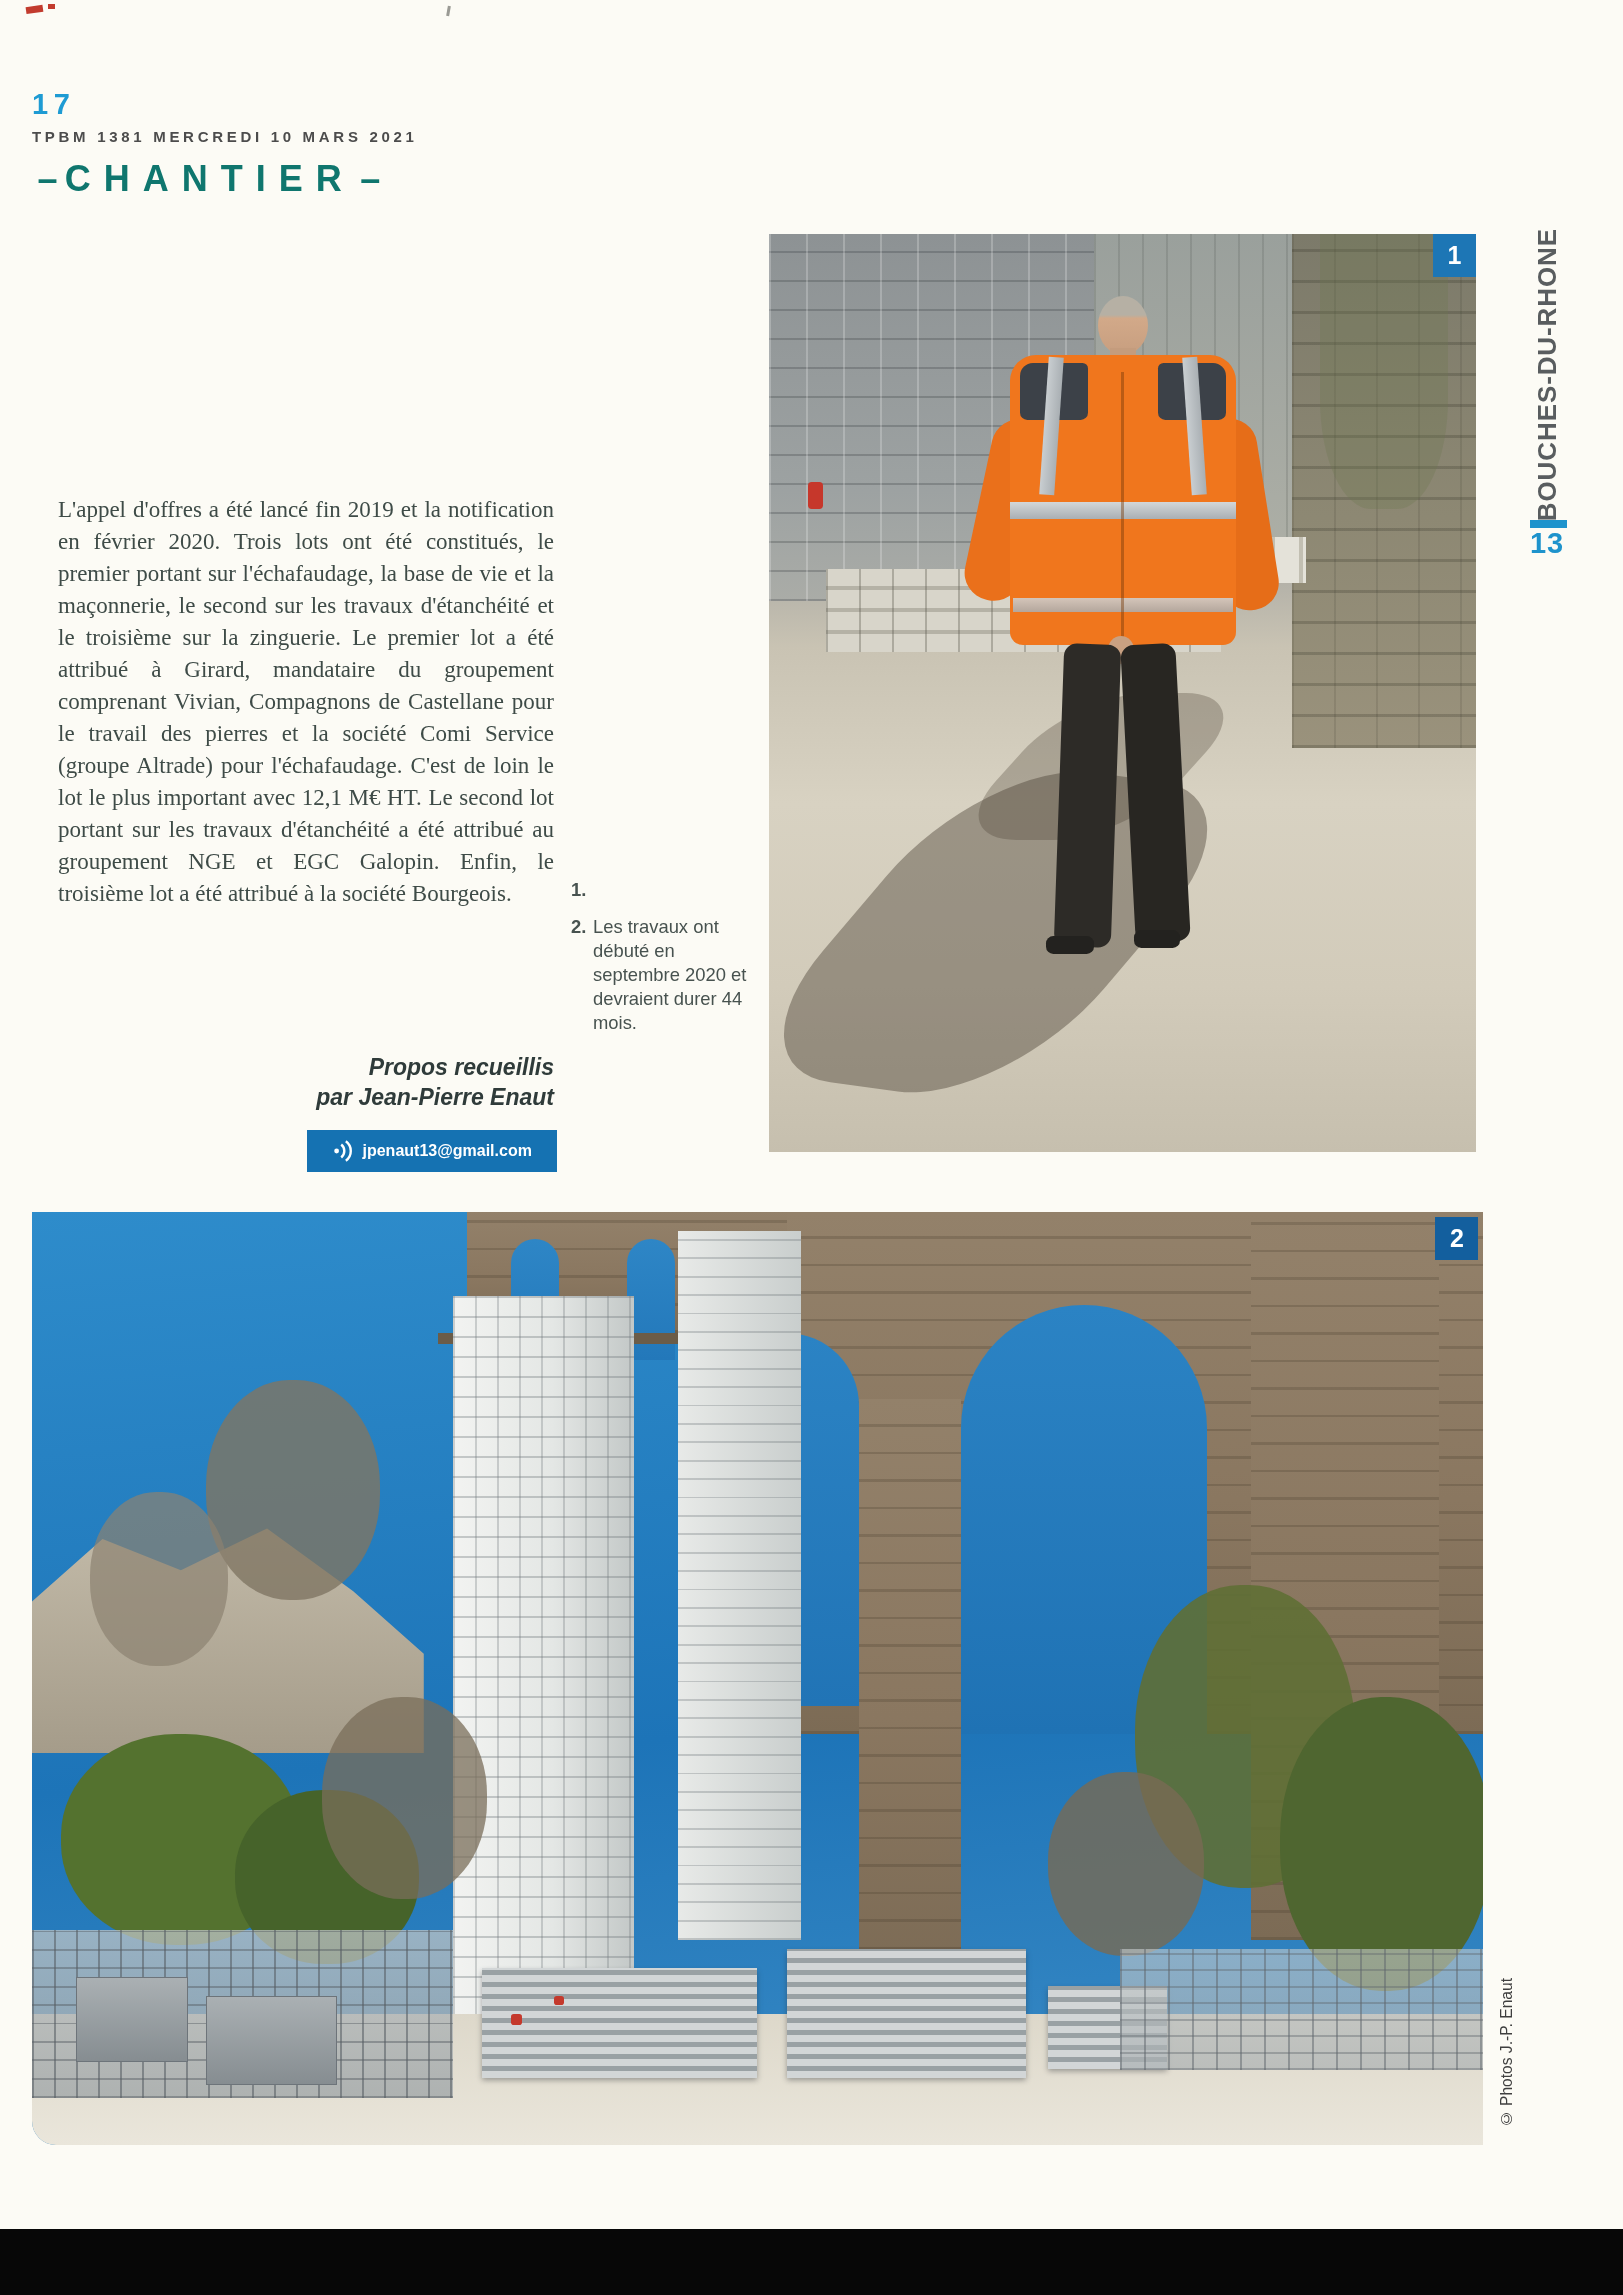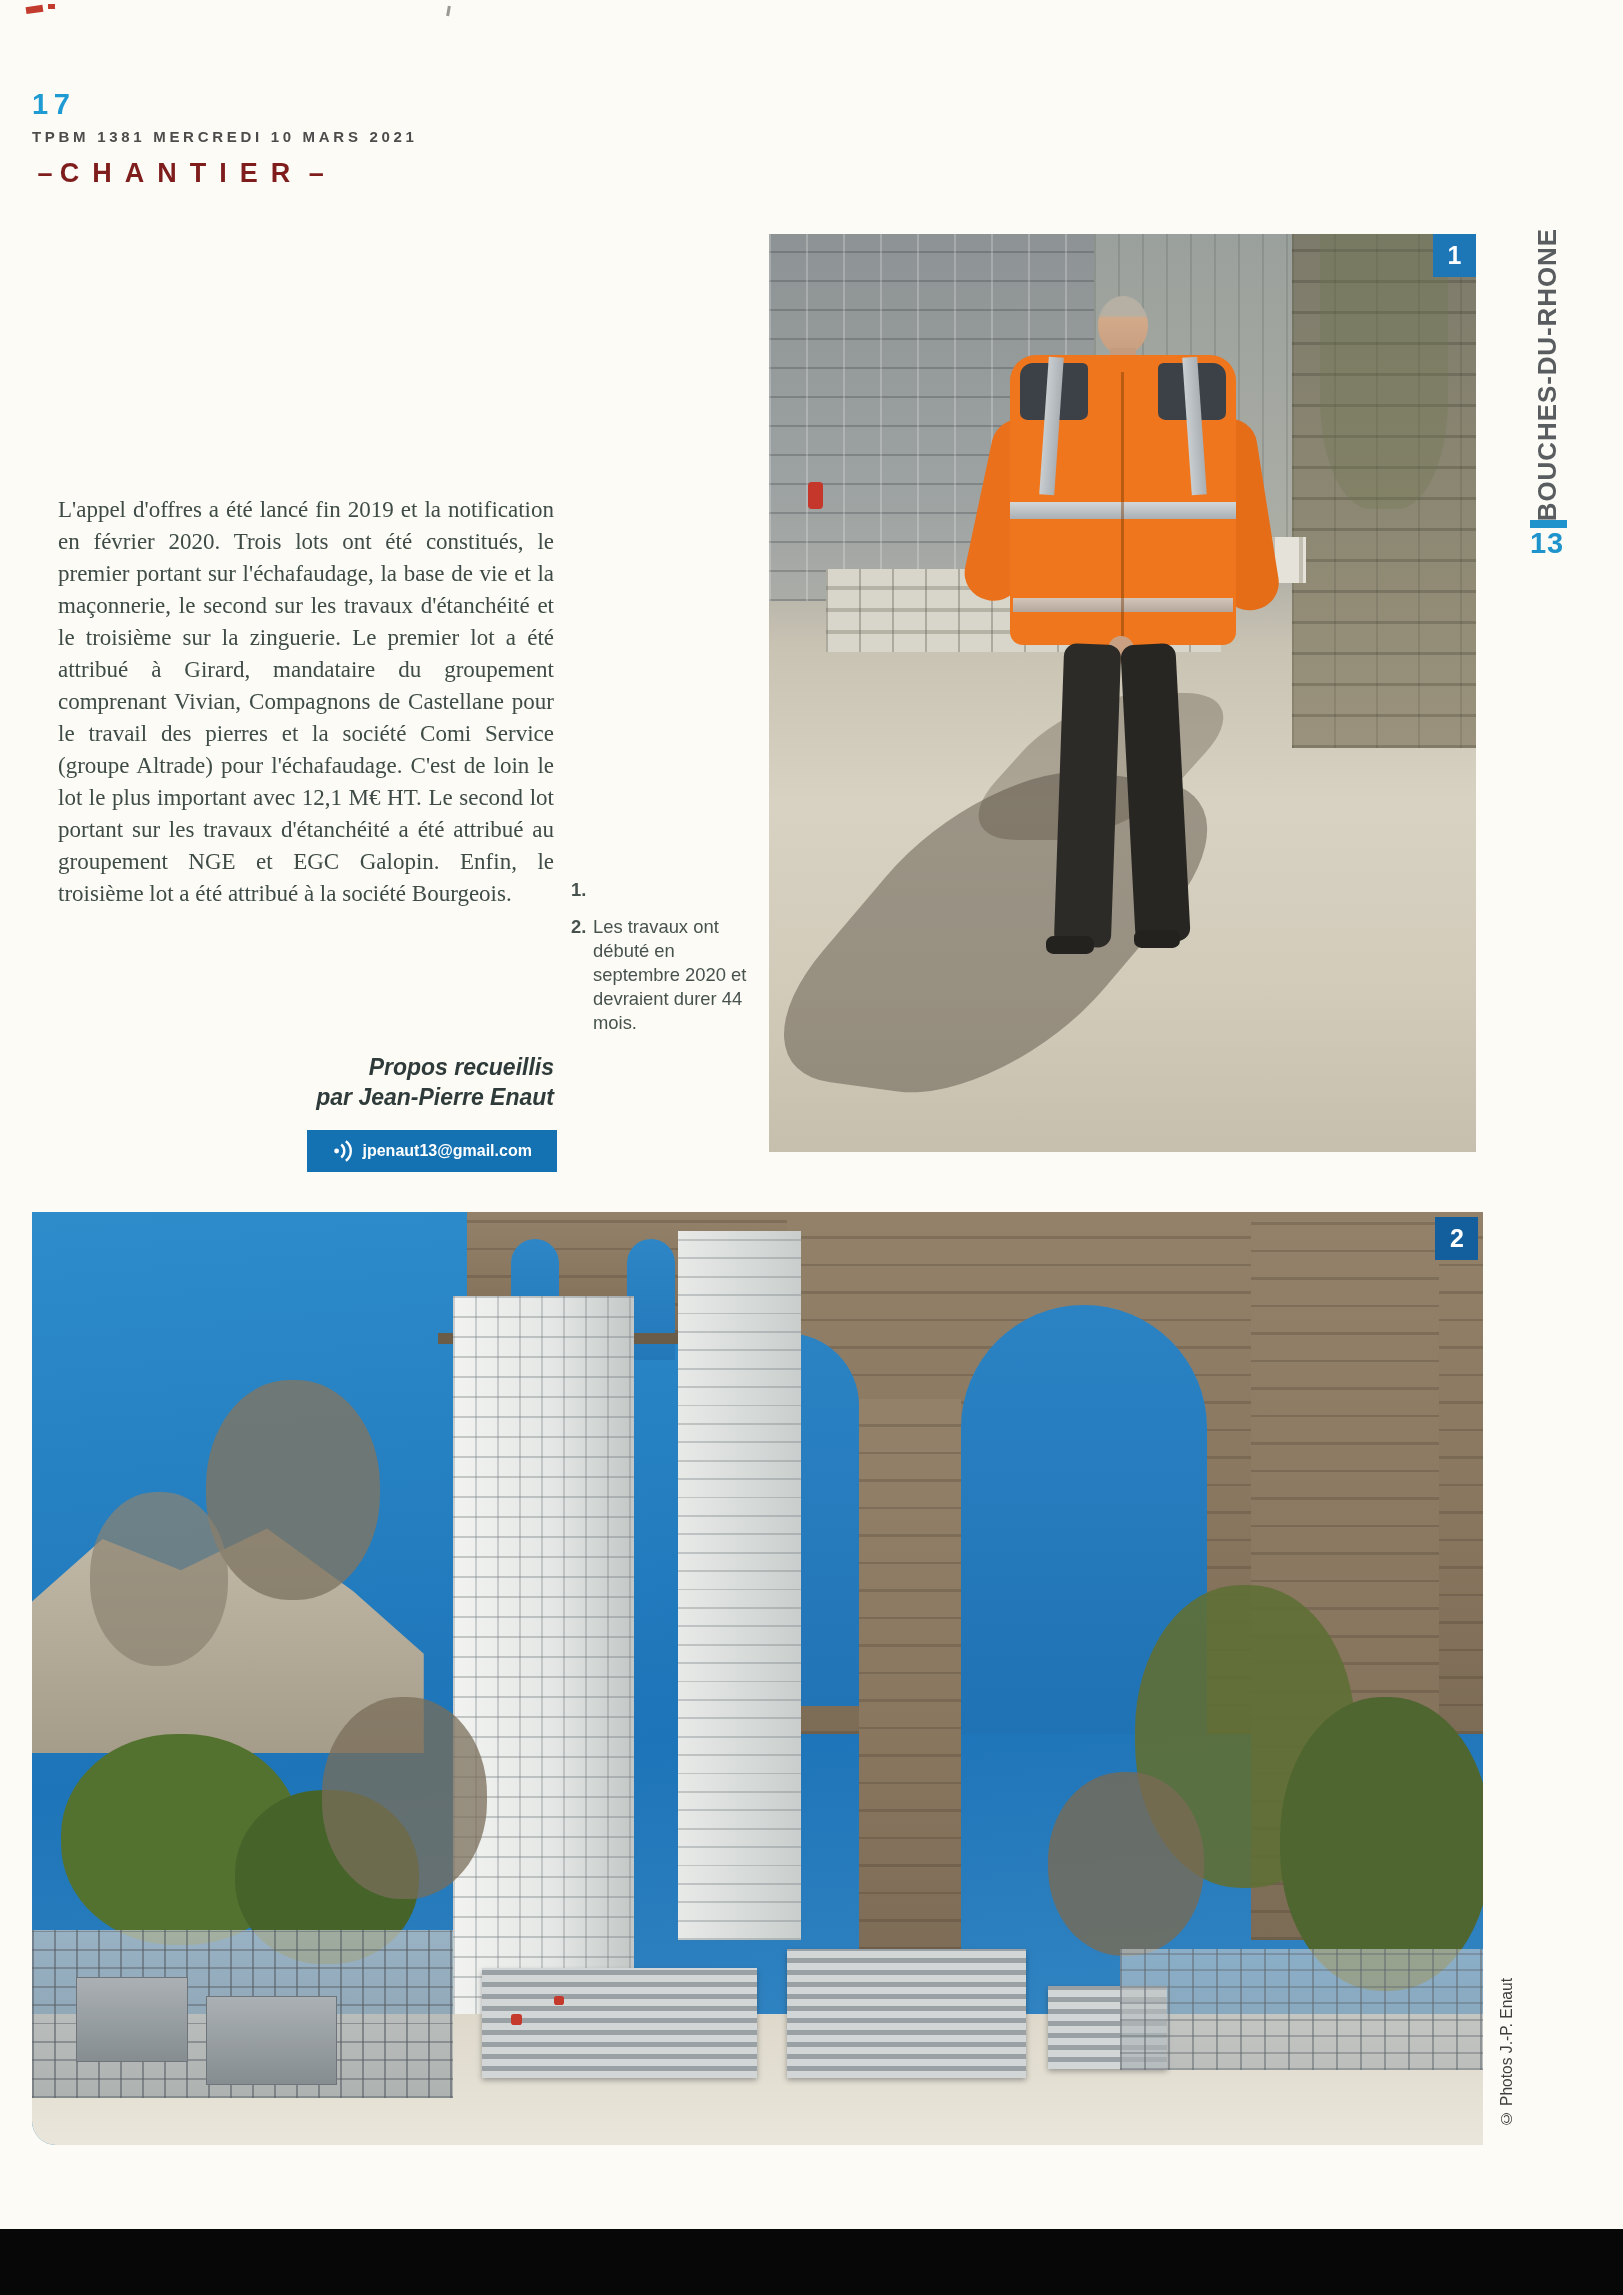--- a/index.html
+++ b/index.html
@@ -5,21 +5,21 @@
   html,body{margin:0;padding:0;background:#555;}
   .page{
     position:relative;width:1624px;height:2296px;margin:0 auto;
     background:#fcfbf5;overflow:hidden;
     font-family:"Liberation Sans",sans-serif;
   }
   
   .head-wrap{position:absolute;left:32px;top:64px;width:1451px;text-align:left;margin-top:24px;}
   .page-num{font-size:29px;font-weight:bold;letter-spacing:5.5px;color:#1e9bd3;}
   .issue-line{margin-top:7.3px;font-size:15px;font-weight:bold;letter-spacing:3.7px;color:#4c4c4c;}
-  .section-line{margin-top:13px;font-size:27px;font-weight:bold;color:#7f1d1d;}
+  .section-line{margin-top:13px;font-size:36px;font-weight:bold;color:#0f766e;}
   .section-line .dash{letter-spacing:1.8px;margin:0 5.5px;}
   .section-line .label{letter-spacing:13px;}
   
   .col{position:absolute;left:58px;width:496px;color:#3e4b47;}
   .para{font-family:"Liberation Serif",serif;font-size:23px;line-height:32px;text-align:justify;}
   .q-head{font-size:23px;line-height:37px;font-weight:bold;color:#fdfdf8;}
   .q-head span.hl{background:#6fa79e;padding:2.8px 6.4px 3.7px 6.4px;-webkit-box-decoration-break:clone;box-decoration-break:clone;}
   .byline{position:absolute;left:58px;top:1052px;width:496px;text-align:right;
     font-style:italic;font-weight:600;font-size:23px;line-height:30px;color:#2f3b3a;}
   .email-badge{position:absolute;left:307px;top:1130px;width:250px;height:42px;

